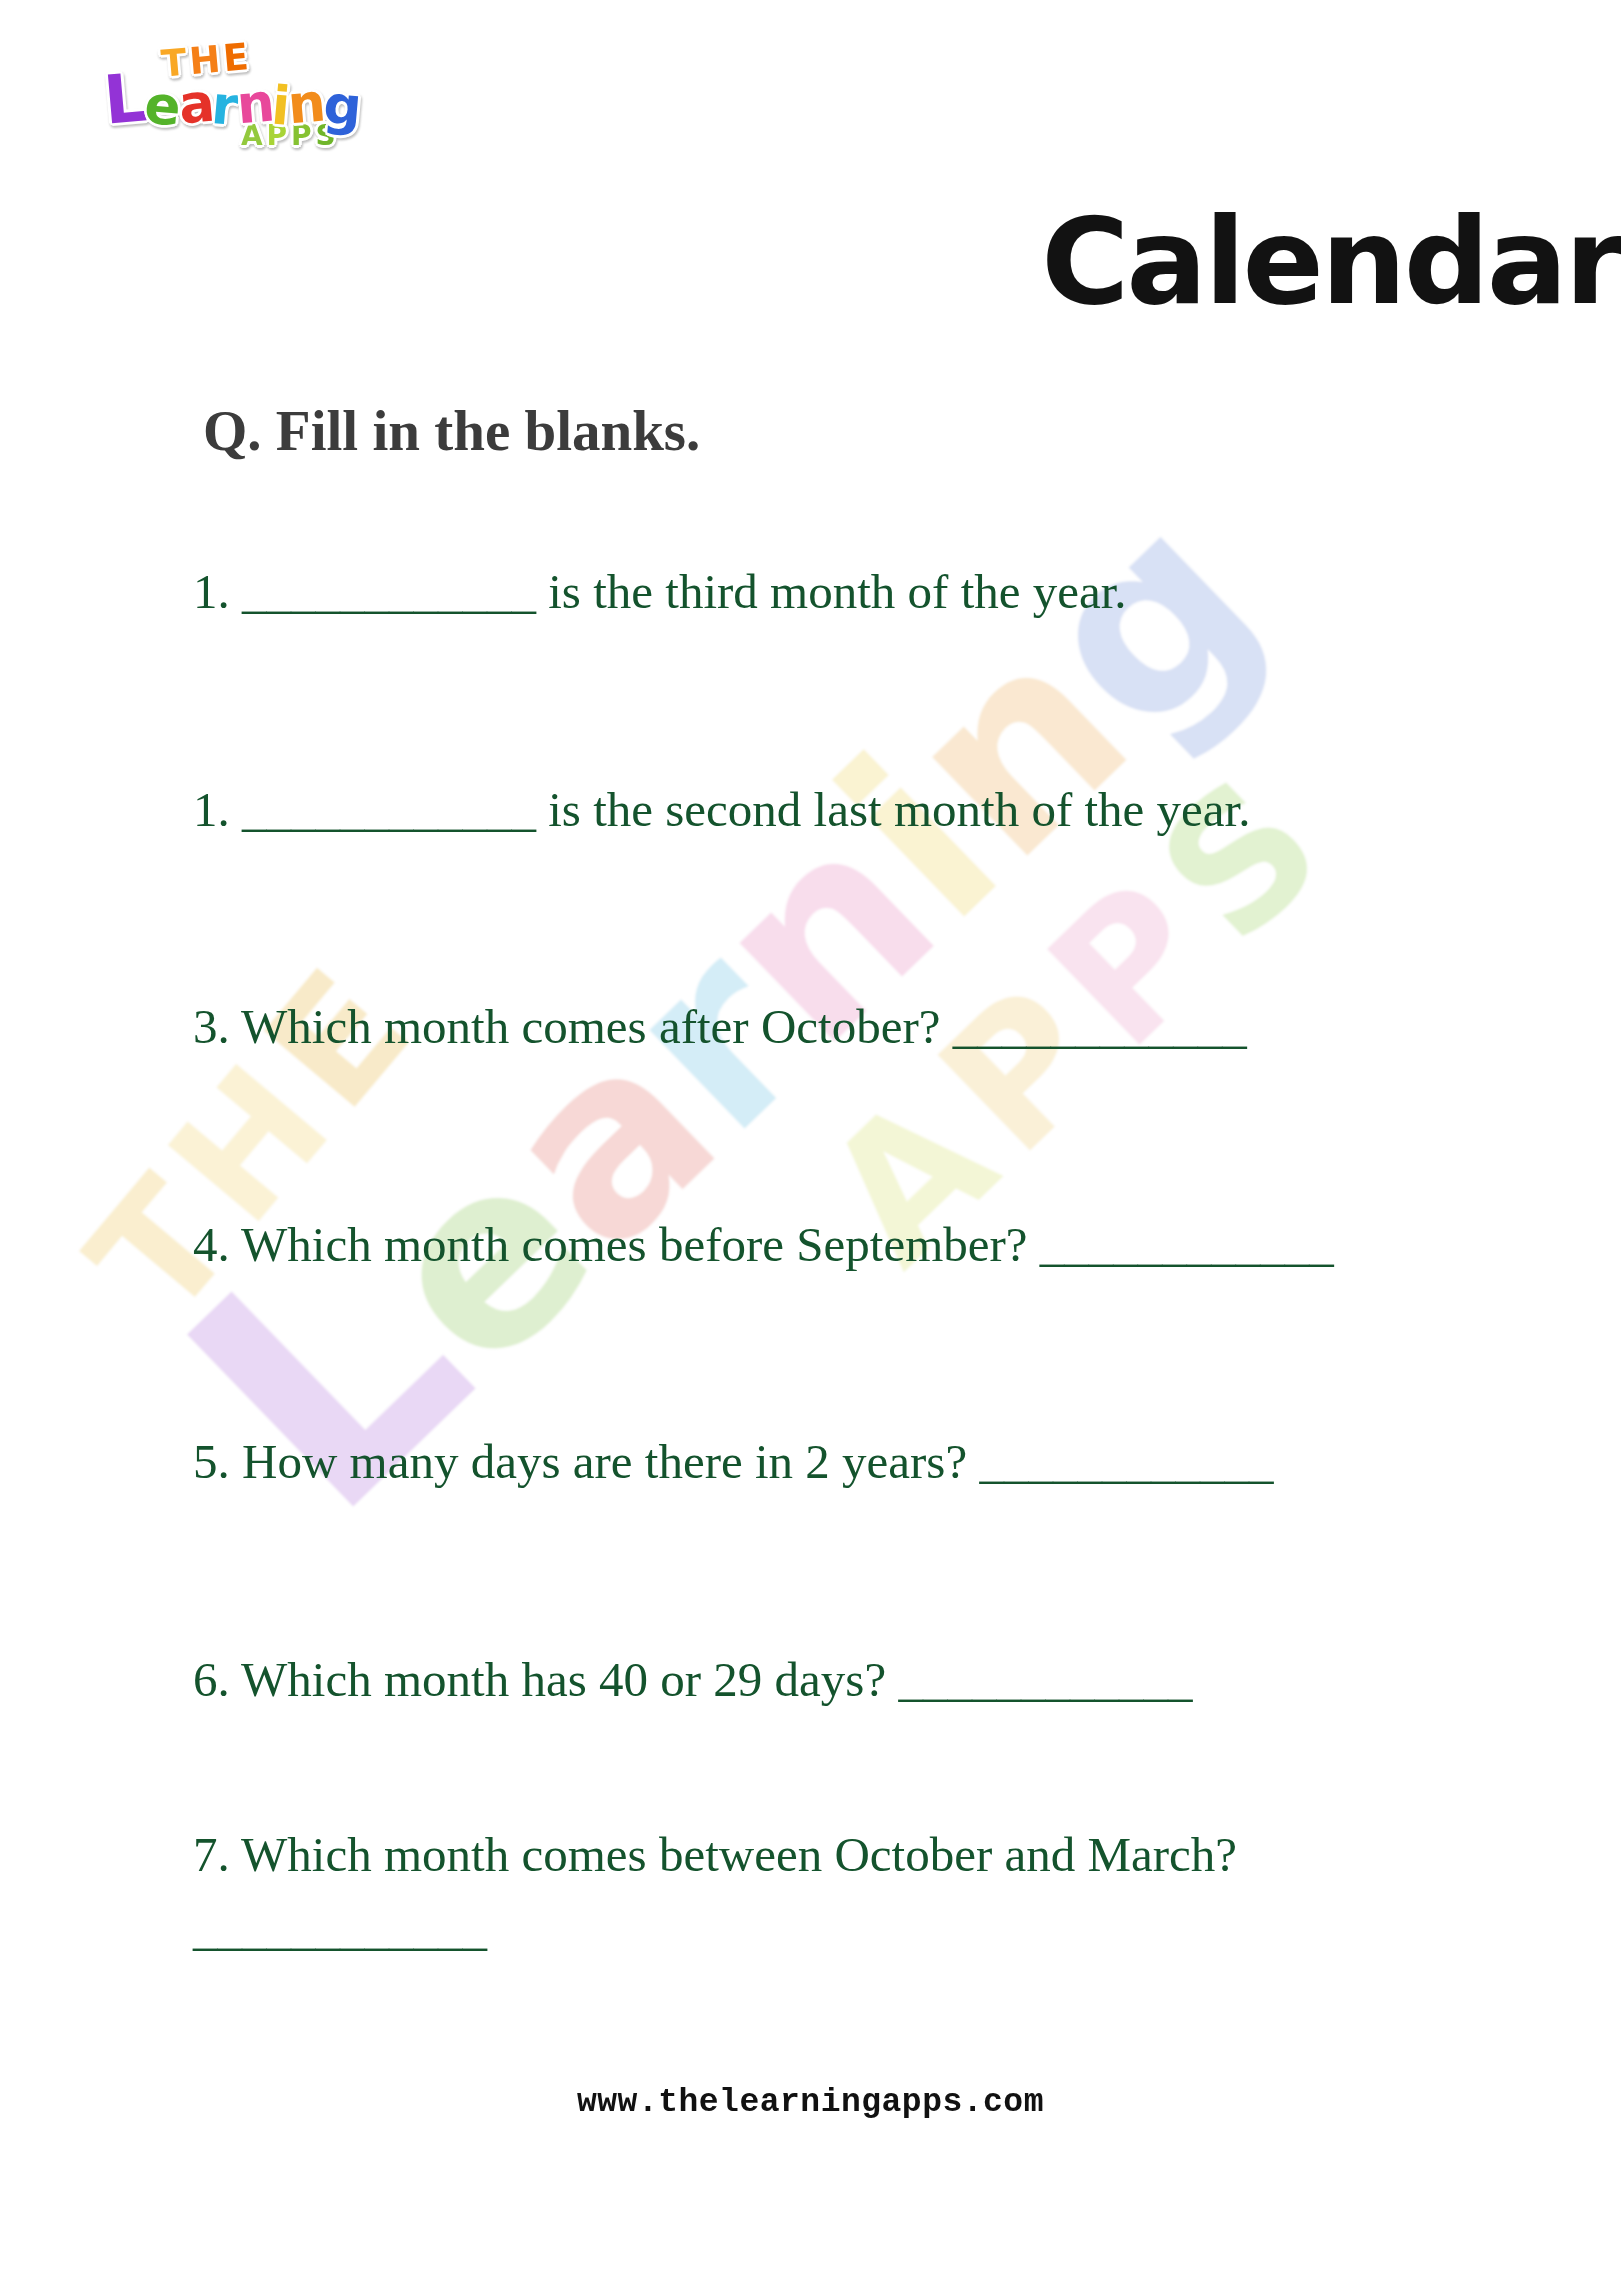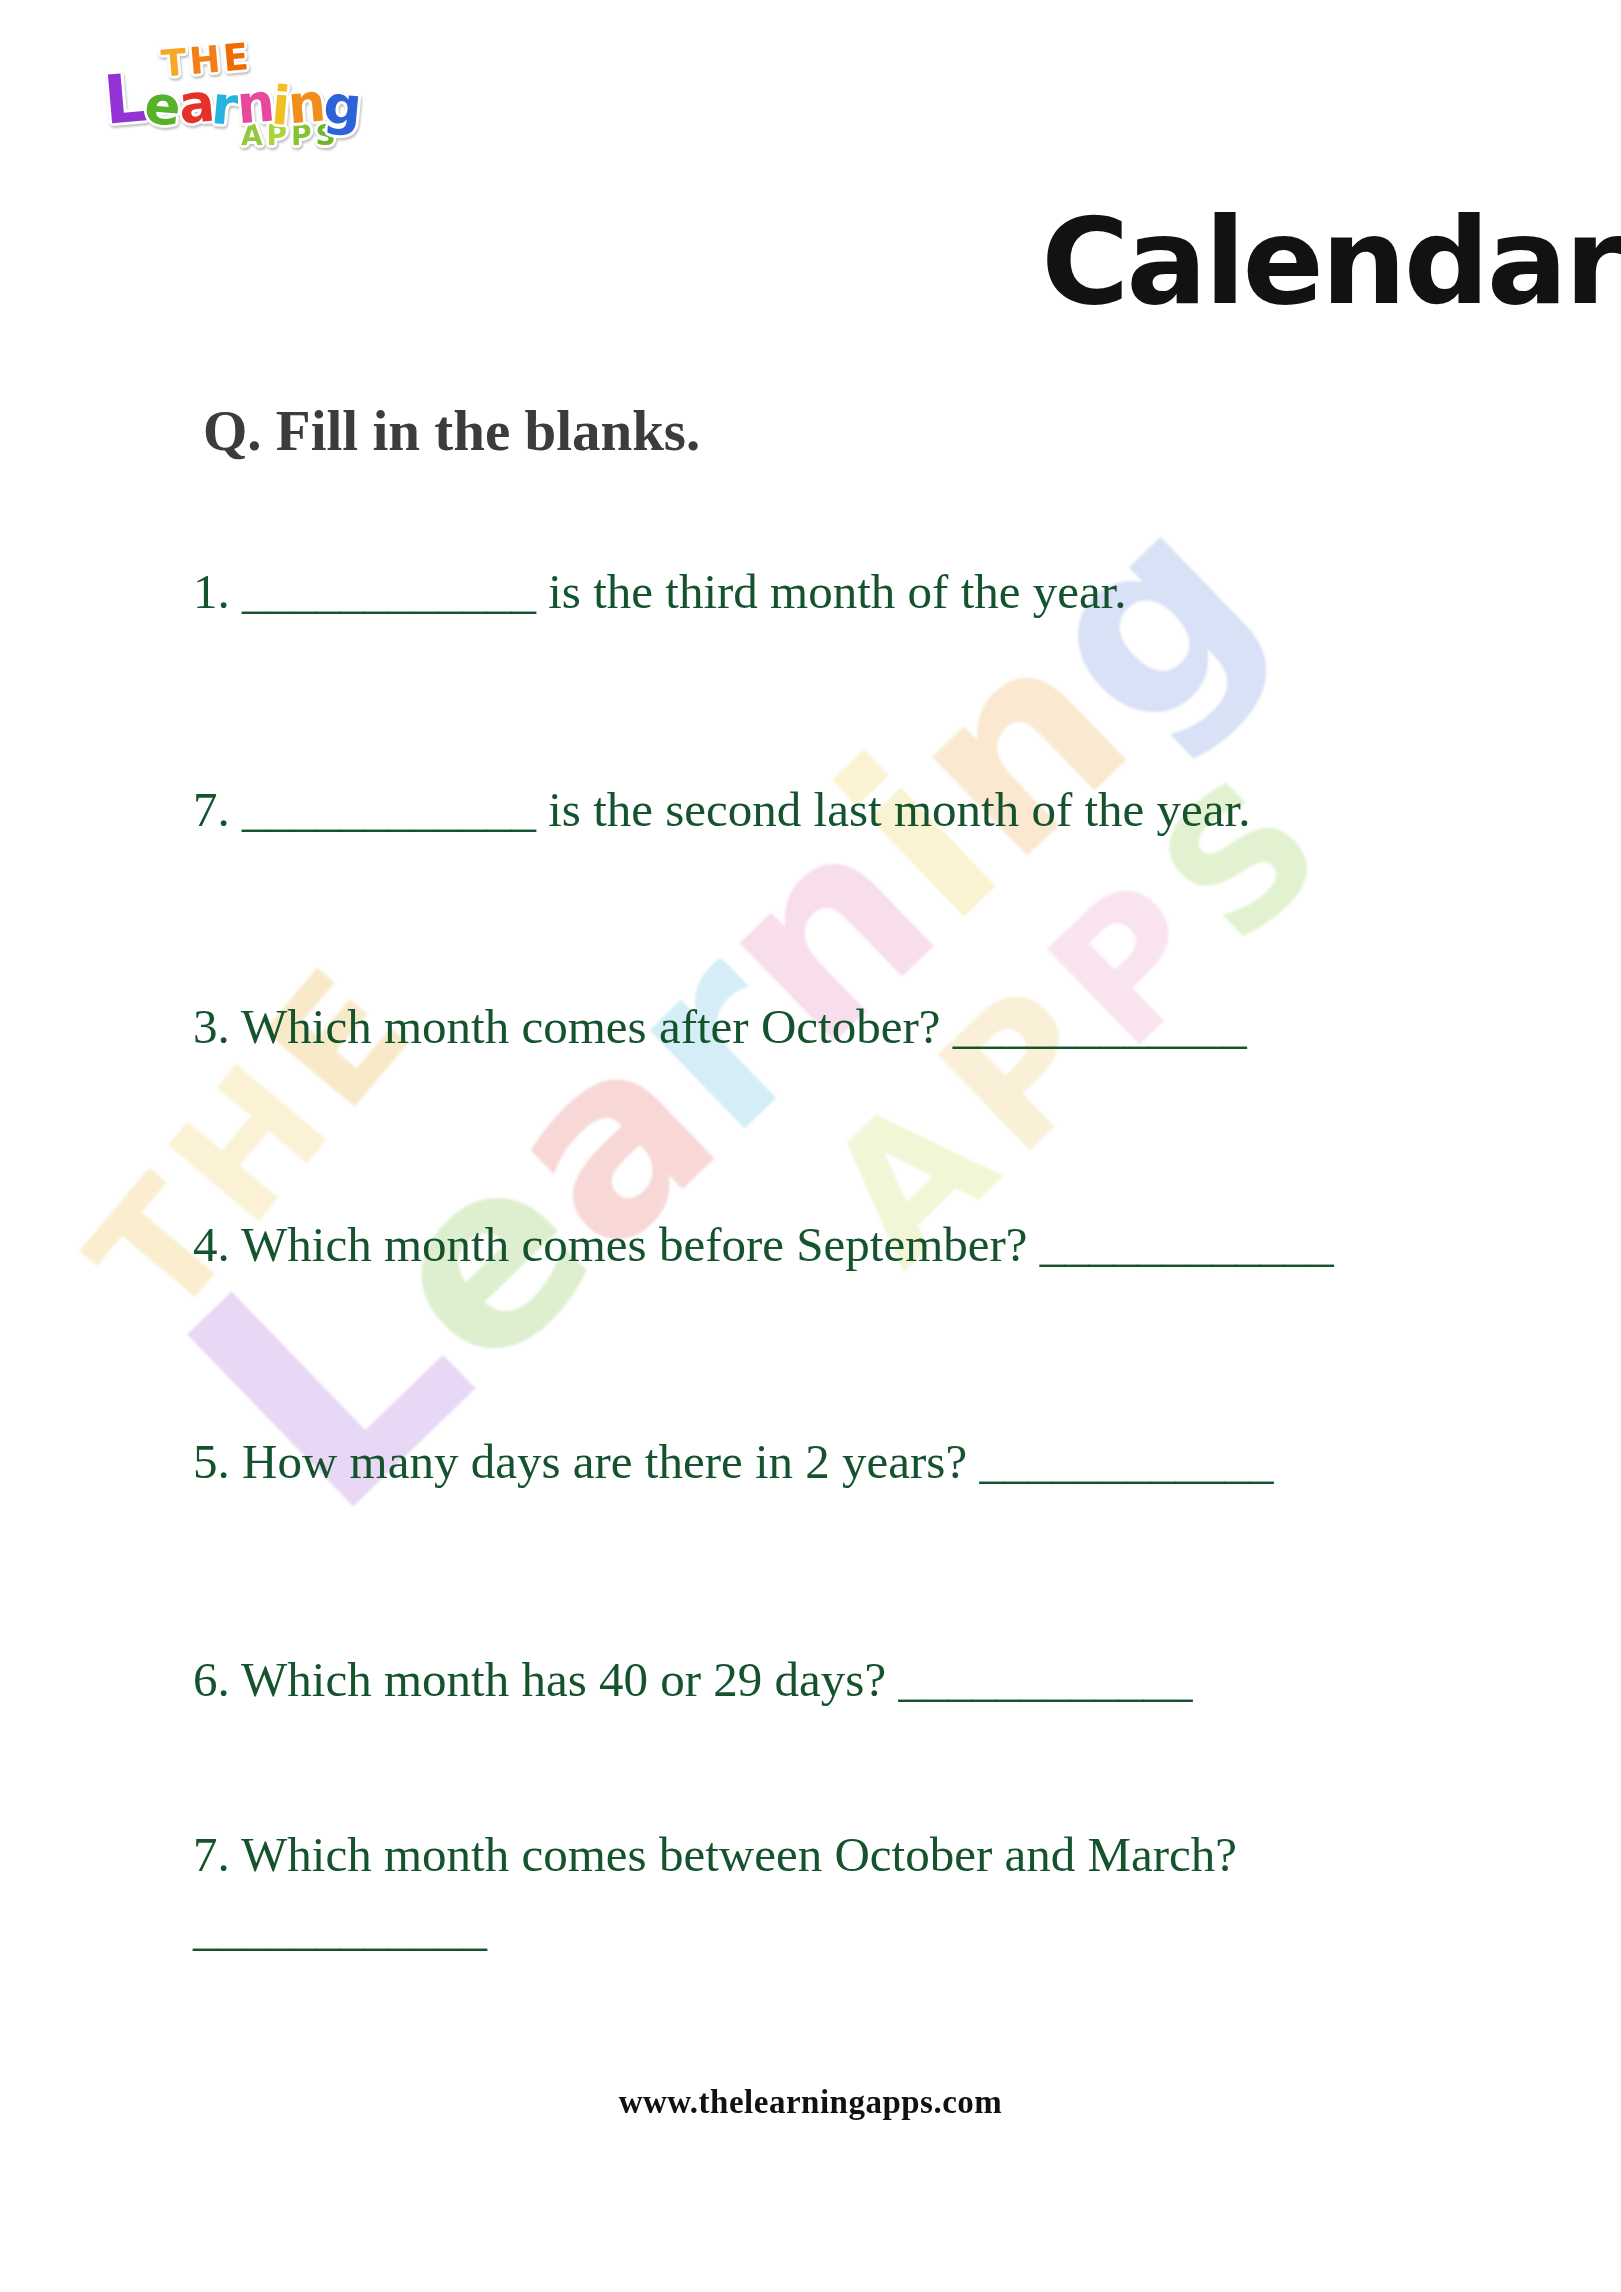--- a/index.html
+++ b/index.html
@@ -42,21 +42,21 @@
          letter-spacing:-2.9px;color:#121212;z-index:1;}
   .q-heading{position:absolute;left:199px;top:394px;margin:4px;
          font-family:"Liberation Serif", serif;font-weight:bold;font-size:57px;
          color:#3c3c3c;z-index:1;}
   .questions{position:absolute;left:193px;top:555px;width:1245px;z-index:1;
          font-size:49px;color:#14532d;}
   .q-item{margin-bottom:144px;line-height:1.5;white-space:pre-wrap;}
   .q-item:nth-child(6){margin-bottom:102px;}
   .q-item:last-child{margin-bottom:0;}
   .footer{position:absolute;left:0;top:2084px;width:100%;text-align:center;
-         font-family:Liberation Serif, serif;font-weight:bold;font-size:33px;
+         font-family:Liberation Mono, monospace;font-weight:bold;font-size:33px;
          letter-spacing:0.5px;color:#111111;z-index:1;}
 </style>
 </head>
 <body>
 
 <div class="page">
 
   <div class="watermark" aria-hidden="true">
     <div class="wm-inner">
       <div class="wm-line wm-the"><span style="color: rgb(246, 223, 160);">T</span><span style="color: rgb(248, 231, 173);">H</span><span style="color: rgb(243, 215, 148);">E</span></div>
@@ -69,21 +69,21 @@
     <div class="lg-line lg-the"><span style="color: rgb(249, 168, 37);">T</span><span style="color: rgb(245, 127, 23);">H</span><span style="color: rgb(239, 108, 0);">E</span></div>
     <div class="lg-line lg-learning"><span style="color: rgb(147, 51, 214);">L</span><span style="color: rgb(84, 179, 42);">e</span><span style="color: rgb(229, 50, 41);">a</span><span style="color: rgb(38, 179, 224);">r</span><span style="color: rgb(232, 72, 155);">n</span><span style="color: rgb(242, 192, 34);">i</span><span style="color: rgb(242, 140, 27);">n</span><span style="color: rgb(46, 98, 217);">g</span></div>
     <div class="lg-line lg-apps"><span style="color: rgb(147, 201, 61);">A</span><span style="color: rgb(168, 212, 54);">P</span><span style="color: rgb(134, 194, 50);">P</span><span style="color: rgb(111, 181, 42);">S</span></div>
   </div>
 
   <h1 class="title">Calendar</h1>
   <h2 class="q-heading">Q. Fill in the blanks.</h2>
 
   <div class="questions" id="questions">
       <div class="q-item">1. ____________ is the third month of the year.</div>
-      <div class="q-item">7. ____________ is the second last month of the year.</div>
+      <div class="q-item">1. ____________ is the second last month of the year.</div>
       <div class="q-item">3. Which month comes after October? ____________</div>
       <div class="q-item">4. Which month comes before September? ____________</div>
       <div class="q-item">5. How many days are there in 2 years? ____________</div>
       <div class="q-item">6. Which month has 40 or 29 days? ____________</div>
       <div class="q-item">7. Which month comes between October and March?
 ____________</div>
     </div>
 
   <div class="footer">www.thelearningapps.com</div>
 </div>

